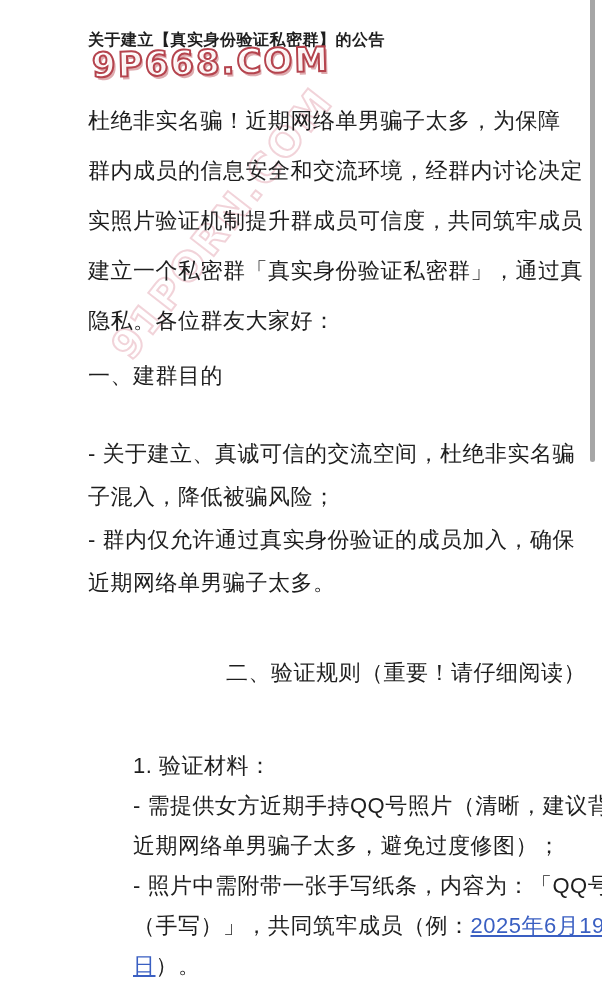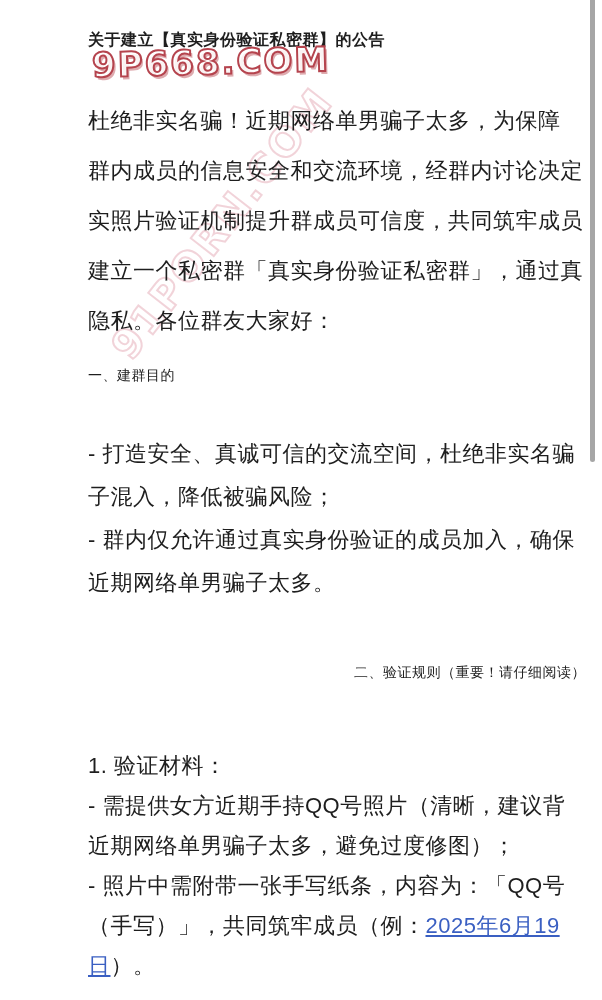--- a/index.html
+++ b/index.html
@@ -14,27 +14,27 @@
   .page { position: relative; width: 602px; height: 1000px; }
   .content { padding: 22px 16px 0 88px; position: relative; z-index: 2; }
 
   .title {
     font-size: 16px; line-height: 36px; font-weight: 600;
     letter-spacing: 0.5px; white-space: nowrap;
   }
   .line { white-space: nowrap; letter-spacing: 0.5px; font-size: 22px; }
   .p1 { margin-top: 38px; }
   .p1 .line { line-height: 50px; }
-  .heading { font-size: 14px; line-height: 36px; letter-spacing: 0.5px; white-space: nowrap; font-family: Liberation Mono, monospace; }
+  .heading { font-size: 22px; line-height: 36px; letter-spacing: 0.5px; white-space: nowrap; }
   .h1 { margin-top: 12px; }
   .p2 { margin-top: 38px; }
   .p2 .line { line-height: 43px; }
   .h2 { margin-top: 51px; text-align: right; }
   .p3 { margin-top: 55px; }
-  .p3 .line { line-height: 40px; }
+  .p3 .line { line-height: 40px; margin-left: 45px; }
 
   .link {
     color: var(--link, #3a5fc2);
     text-decoration: underline;
     cursor: pointer;
   }
 
   .watermark-red {
     position: absolute; left: 92px; top: 42px; z-index: 3;
     font-family: "DejaVu Sans", sans-serif;
@@ -80,21 +80,21 @@
         <div class="line">杜绝非实名骗！近期网络单男骗子太多，为保障</div>
         <div class="line">群内成员的信息安全和交流环境，经群内讨论决定</div>
         <div class="line">实照片验证机制提升群成员可信度，共同筑牢成员</div>
         <div class="line">建立一个私密群「真实身份验证私密群」，通过真</div>
         <div class="line">隐私。各位群友大家好：</div>
       </div>
 
     <div class="heading h1">一、建群目的</div>
 
     <div class="para p2">
-        <div class="line">- 打造安全、真诚可信的交流空间，杜绝非实名骗</div>
+        <div class="line">- 关于建立、真诚可信的交流空间，杜绝非实名骗</div>
         <div class="line">子混入，降低被骗风险；</div>
         <div class="line">- 群内仅允许通过真实身份验证的成员加入，确保</div>
         <div class="line">近期网络单男骗子太多。</div>
       </div>
 
     <div class="heading h2">二、验证规则（重要！请仔细阅读）</div>
 
     <div class="para p3">
       <div>
           <div class="line">1. 验证材料：</div>

